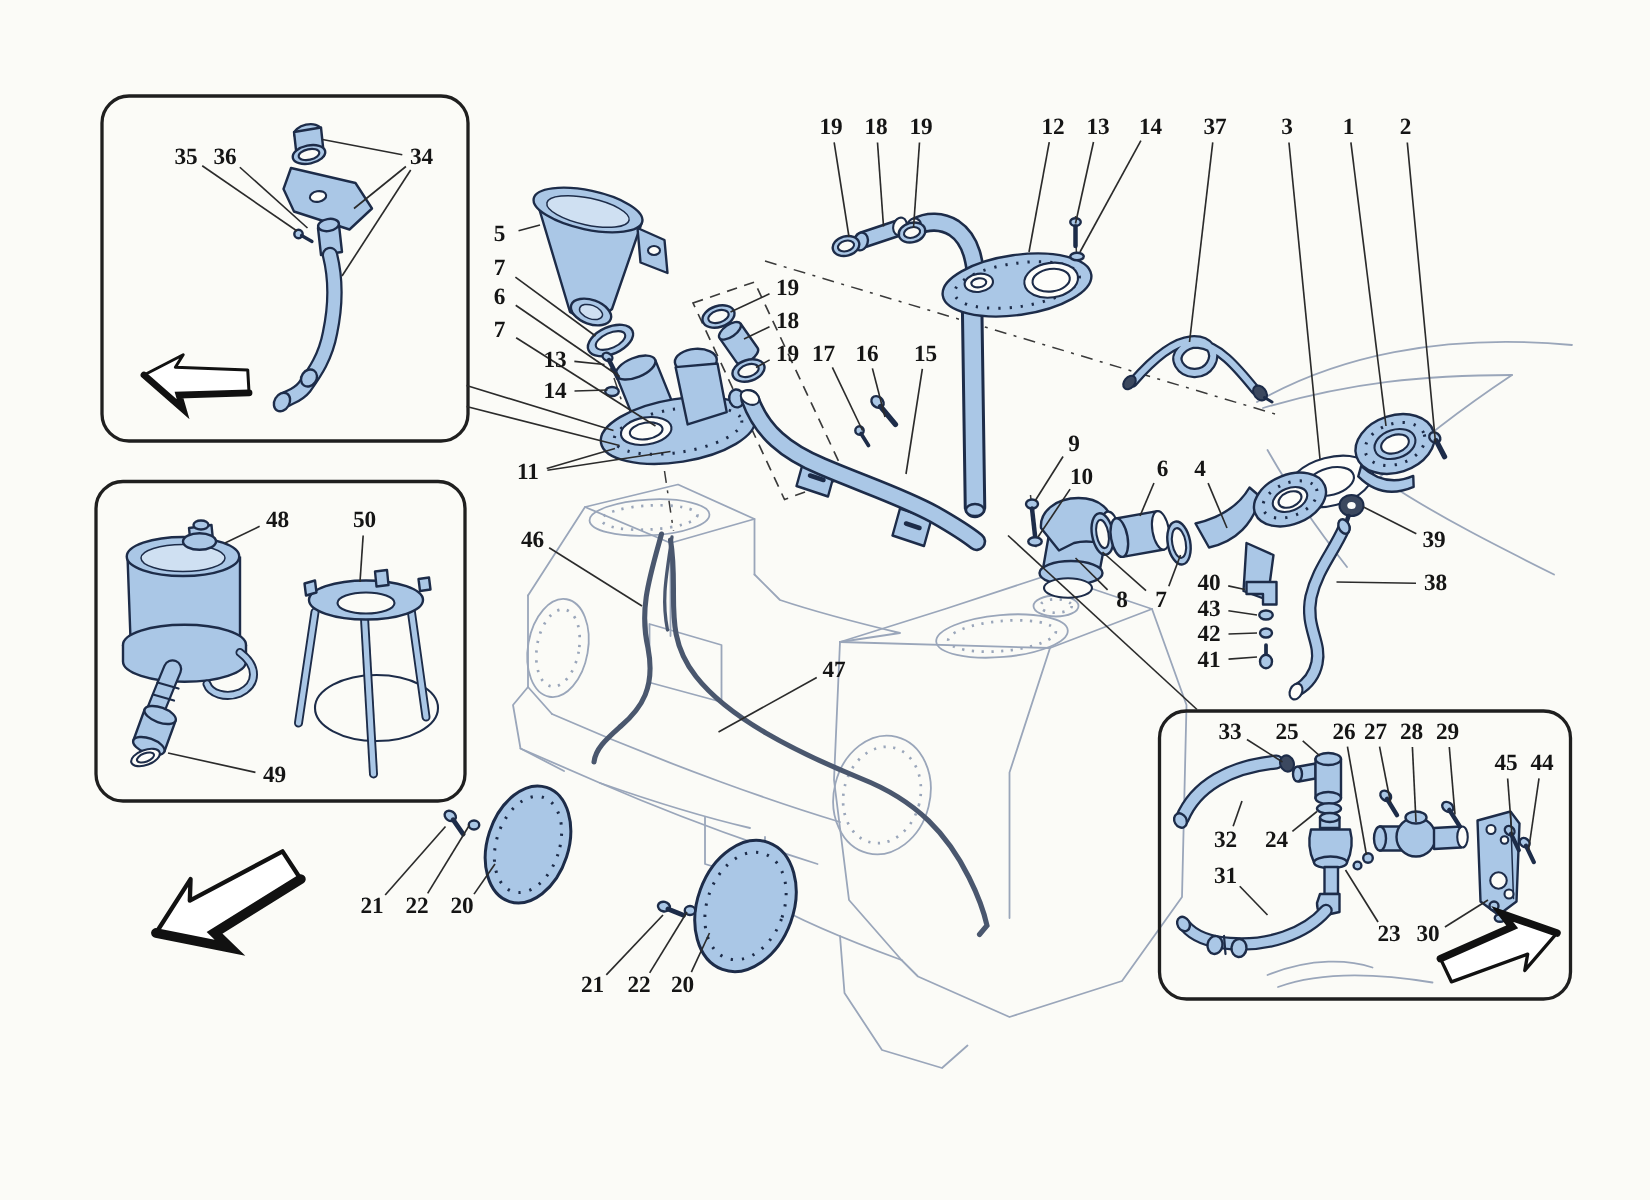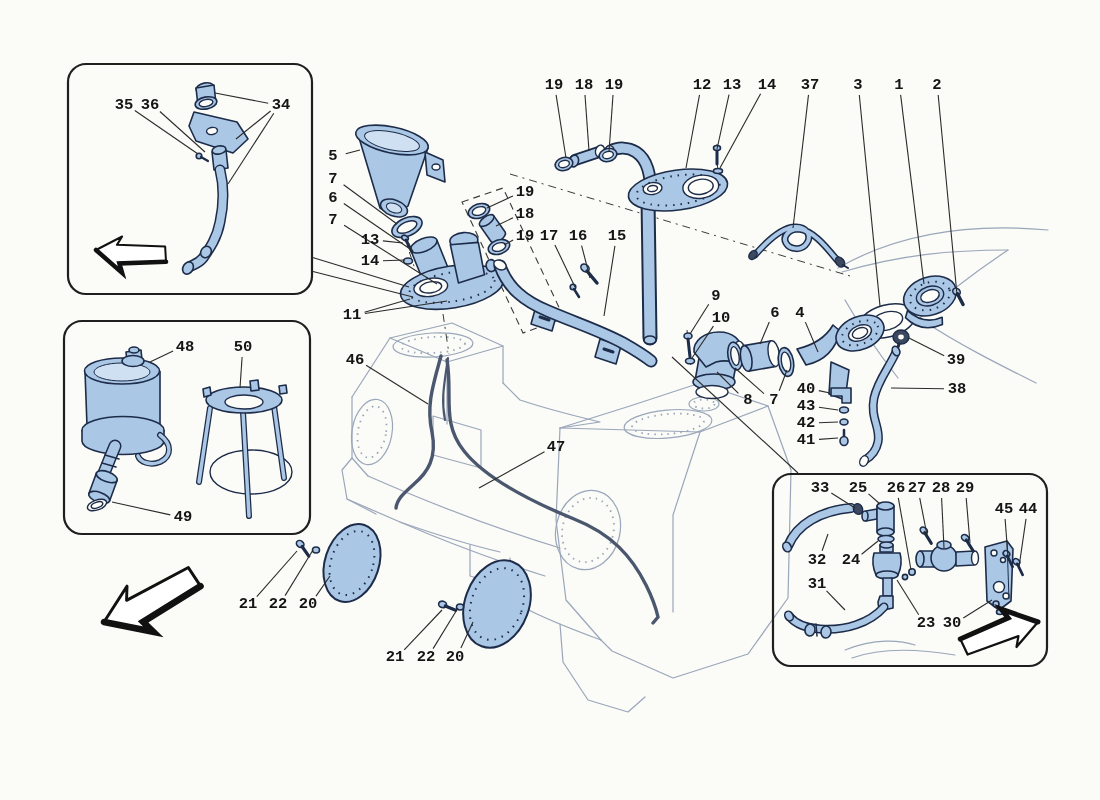--- a/index.html
+++ b/index.html
@@ -1,21 +1,21 @@
 <!DOCTYPE html>
 <html style="--part-fill: #aac7e6; --inner-light: #cfe0f2; --outline: #1d2c49; --faint-line: #9aa6ba; --cable: #4a576e; --label-color: #151515; --background: #fbfbf7;"><head>
 <meta charset="utf-8">
 <style>
   :root{
     --part-fill:#aac7e6; --inner-light:#cfe0f2; --outline:#1d2c49;
     --faint-line:#9aa6ba; --cable:#4a576e; --label-color:#151515; --background:#fbfbf7;
   }
   html,body{margin:0;padding:0;background:#e8e8e8;}
   #stage{width:1100px;height:800px;background:var(--background);position:relative;
-         font-family:Liberation Mono, monospace;}
+         font-family:Liberation Serif, serif;}
   svg{display:block}
   .part{fill:var(--part-fill);stroke:var(--outline);stroke-width:1.6;stroke-linejoin:round;}
   .part2{fill:var(--part-fill);stroke:var(--outline);stroke-width:2;stroke-linejoin:round;}
   .darkpart{fill:#3b485f;stroke:var(--outline);stroke-width:1.4;}
   .inner{fill:var(--inner-light);stroke:var(--outline);stroke-width:1;}
   .white{fill:#fdfdfa;stroke:var(--outline);stroke-width:1.4;}
   .hole{fill:var(--background);stroke:var(--outline);stroke-width:1.4;}
   .ring{fill:none;stroke:var(--outline);stroke-width:1.4;}
   .dots{fill:none;stroke:var(--outline);stroke-width:2;stroke-dasharray:1.5 6;}
   .fdots{fill:none;stroke:var(--faint-line);stroke-width:1.8;stroke-dasharray:1.5 5;}

